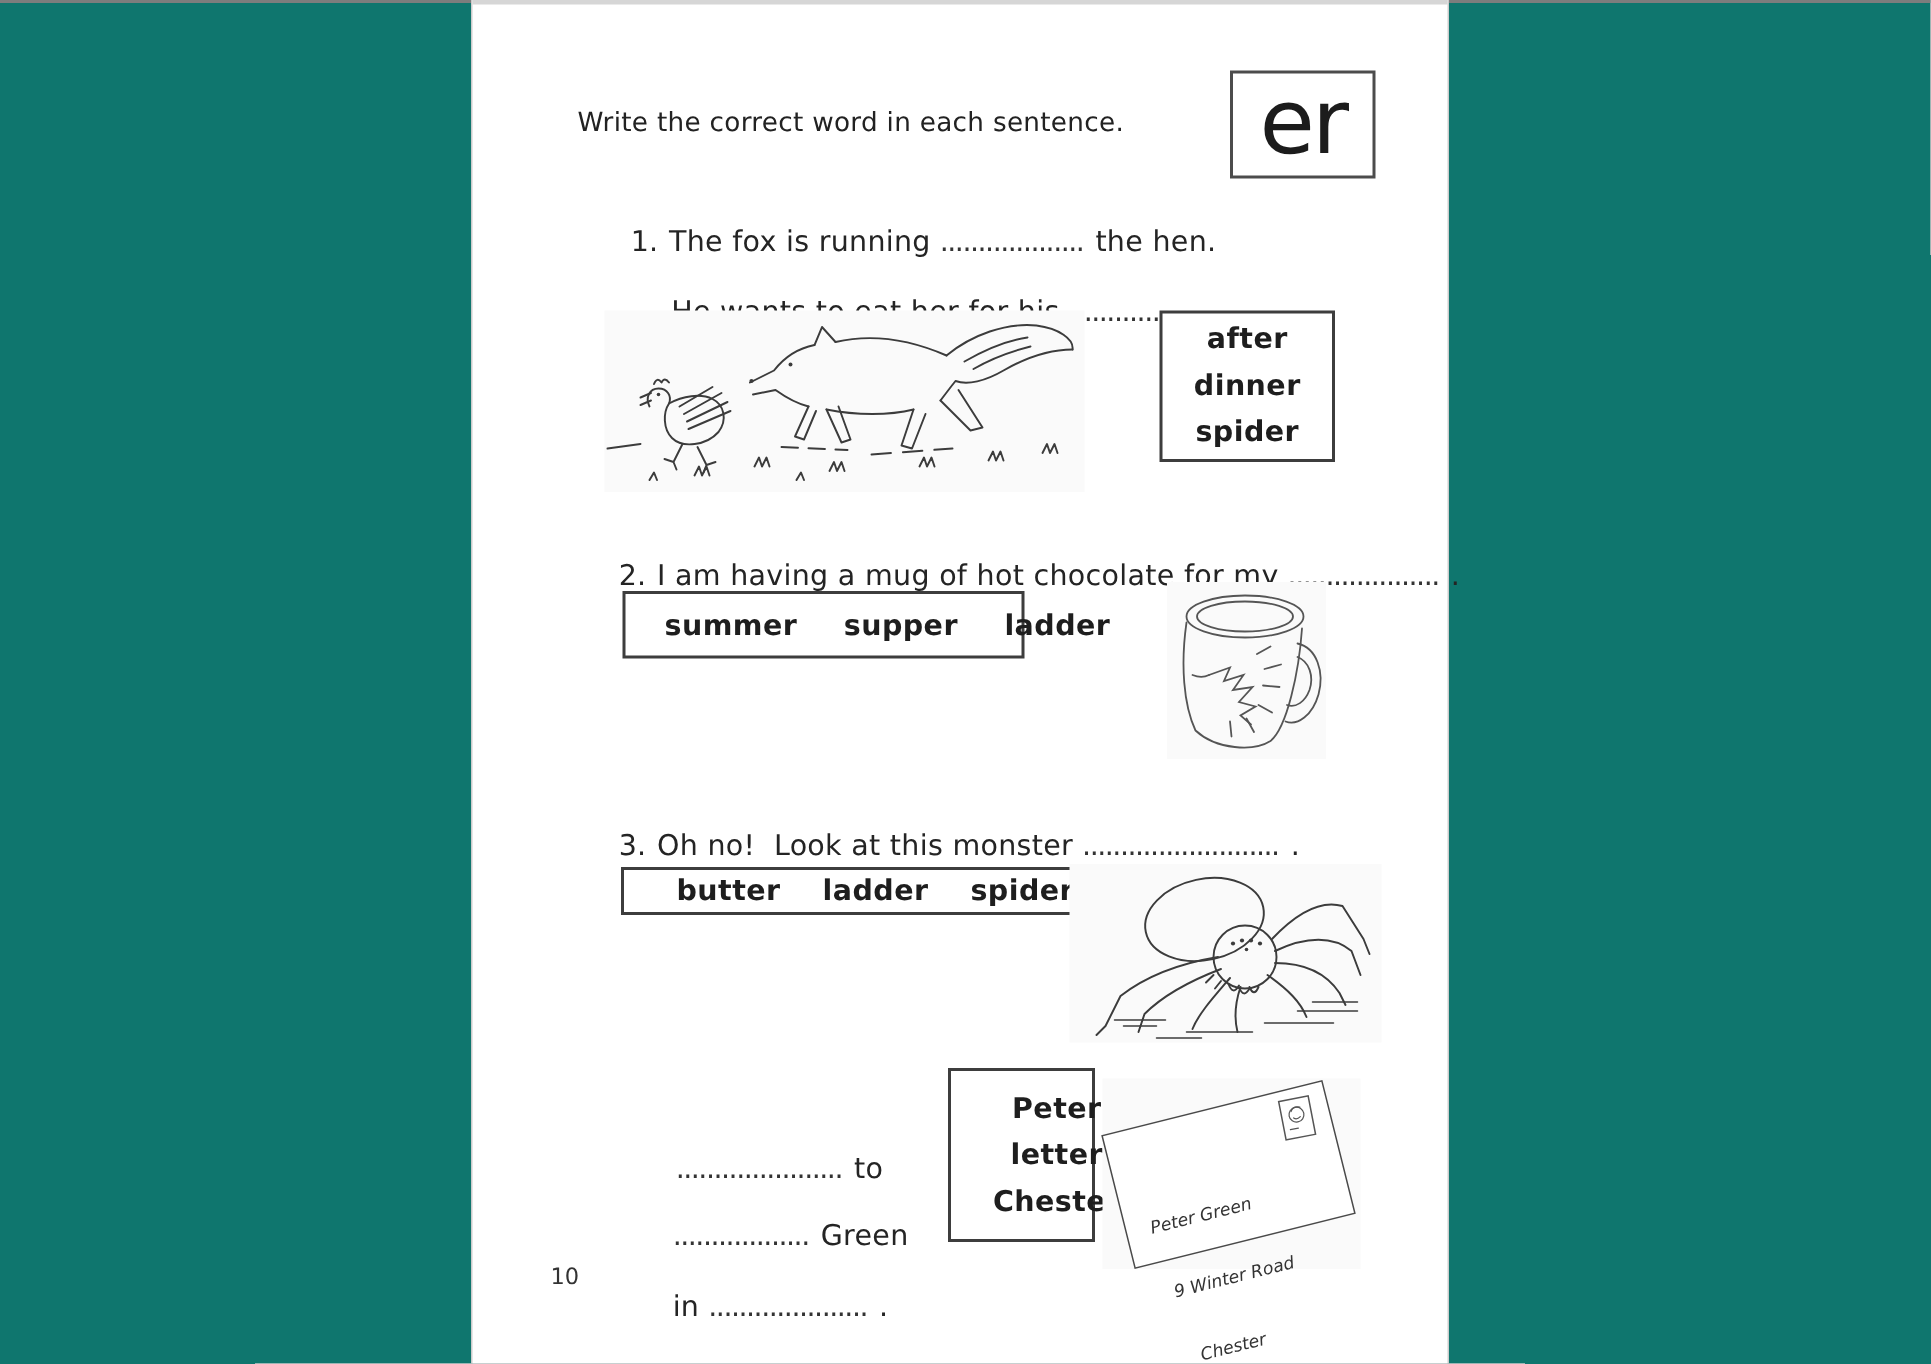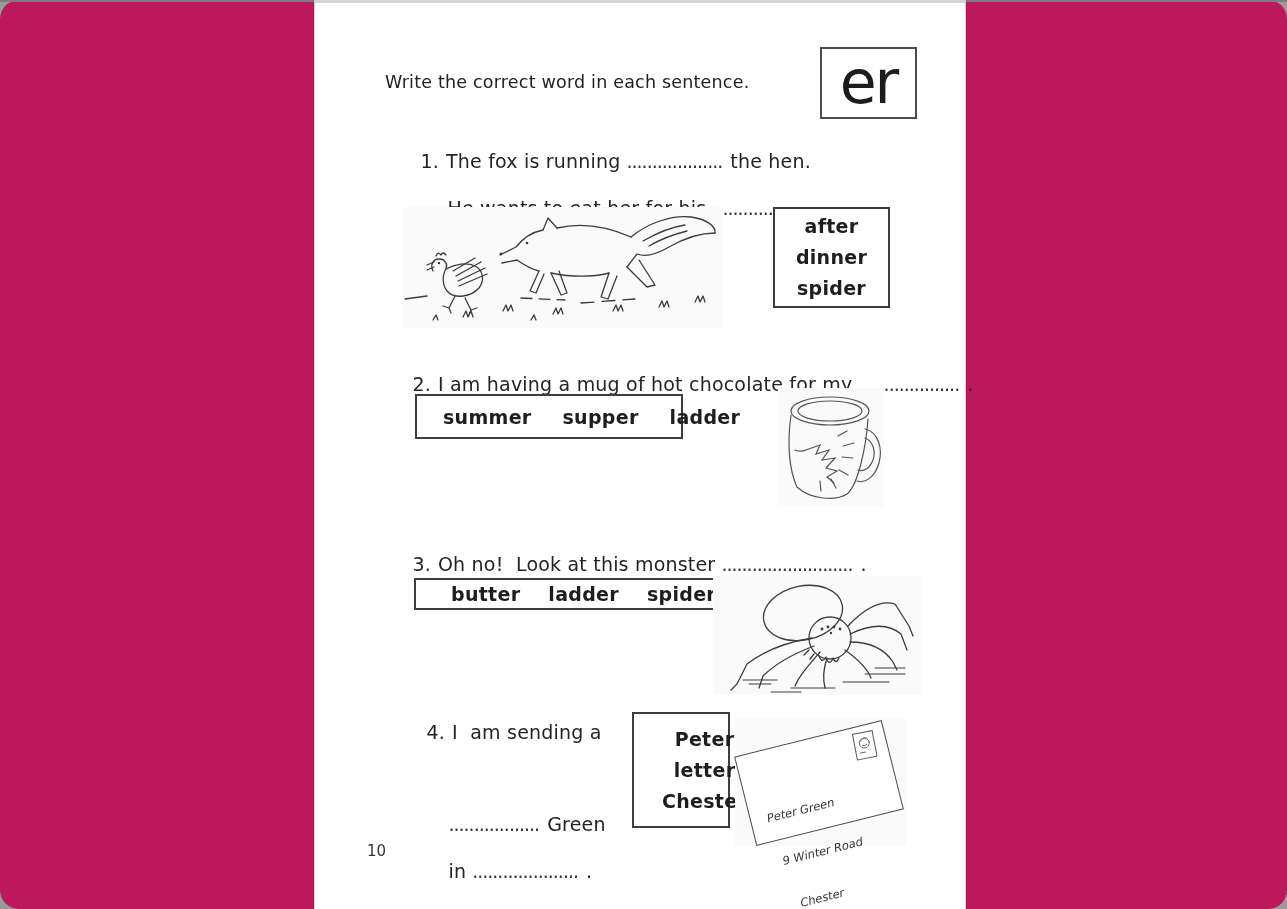--- a/index.html
+++ b/index.html
@@ -4,21 +4,21 @@
 <style>
   * { box-sizing: border-box; margin: 0; padding: 0; }
   html, body { width: 1287px; height: 909px; }
   body {
     background: #9a9a9a;
     font-family: "DejaVu Sans", "Liberation Sans", sans-serif;
     color: #222;
     position: relative;
     overflow: hidden;
   }
-  .canvas { position: absolute; left: 0; top: 0; width: 1287px; height: 909px; background: #be185d; border-radius: 19px; }
+  .canvas { position: absolute; left: 0; top: 0; width: 1287px; height: 909px; background: #0f766e; }
   .top-edge { position: absolute; left: 0; top: 0; width: 100%; height: 2px; background: #7d7d7d; }
   .page {
     position: absolute; left: 315px; top: 0; width: 650px; height: 909px;
     background: #ffffff; box-shadow: 0 0 0 1px #cccccc;
   }
   .page::before { content: ""; position: absolute; left: 0; top: 0; width: 100%; height: 3px; background: #d6d6d6; }
 
   .instruction { position: absolute; left: 70px; top: 72px; font-size: 17.5px; letter-spacing: .2px; white-space: pre; }
 
   .phonic-box {
@@ -201,22 +201,22 @@
           <path d="M137,66 C158,66 172,74 180,86 L184,94"></path>
           <path d="M132,74 C146,84 154,92 158,102"></path>
 
           <g stroke-width="1">
             <path d="M30,104 h34 M36,108 h22 M78,112 h44 M130,106 h46 M152,98 h40 M162,92 h30 M58,116 h30"></path>
           </g>
         </g>
       </svg>
     </div>
 
-    <div class="sentence" style="left:74px; top:699px;">
-      <span class="qnum">4.</span><span>I  am sending a</span>
+    <div class="sentence" style="left:98px; top:746px;">
+      <span class="blank" style="margin-left:0;">......................</span><span>to</span>
     </div>
     <div class="sentence" style="left:96px; top:791px;">
       <span class="blank" style="margin-left:0;">..................</span><span>Green</span>
     </div>
     <div class="sentence" style="left:96px; top:838px;">
       <span>in</span><span class="blank">.....................</span><span>.</span>
     </div>
 
     <div class="word-box vertical box-peter">
       <span class="word">Peter</span>

